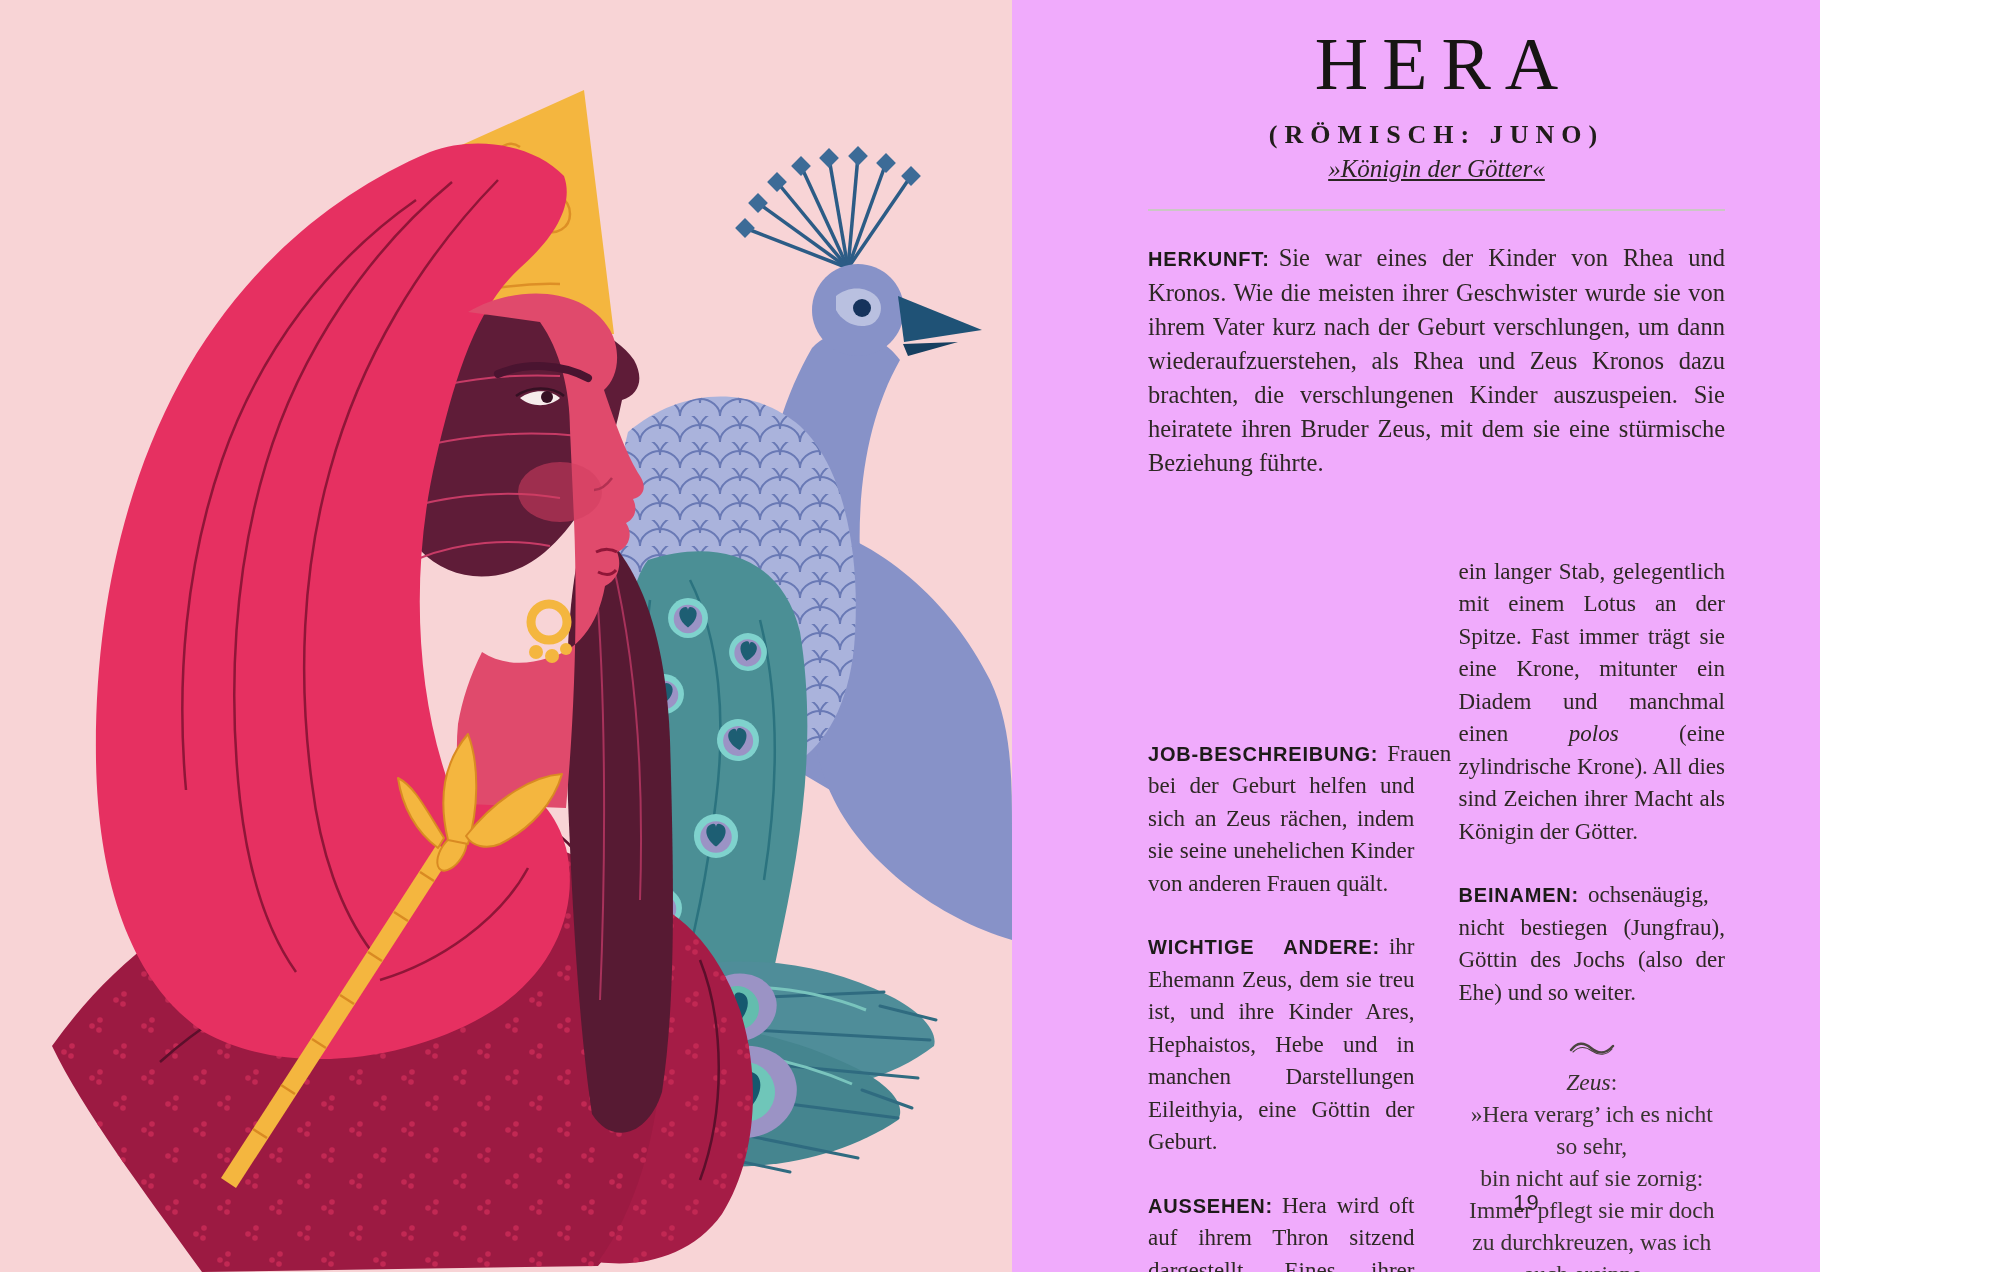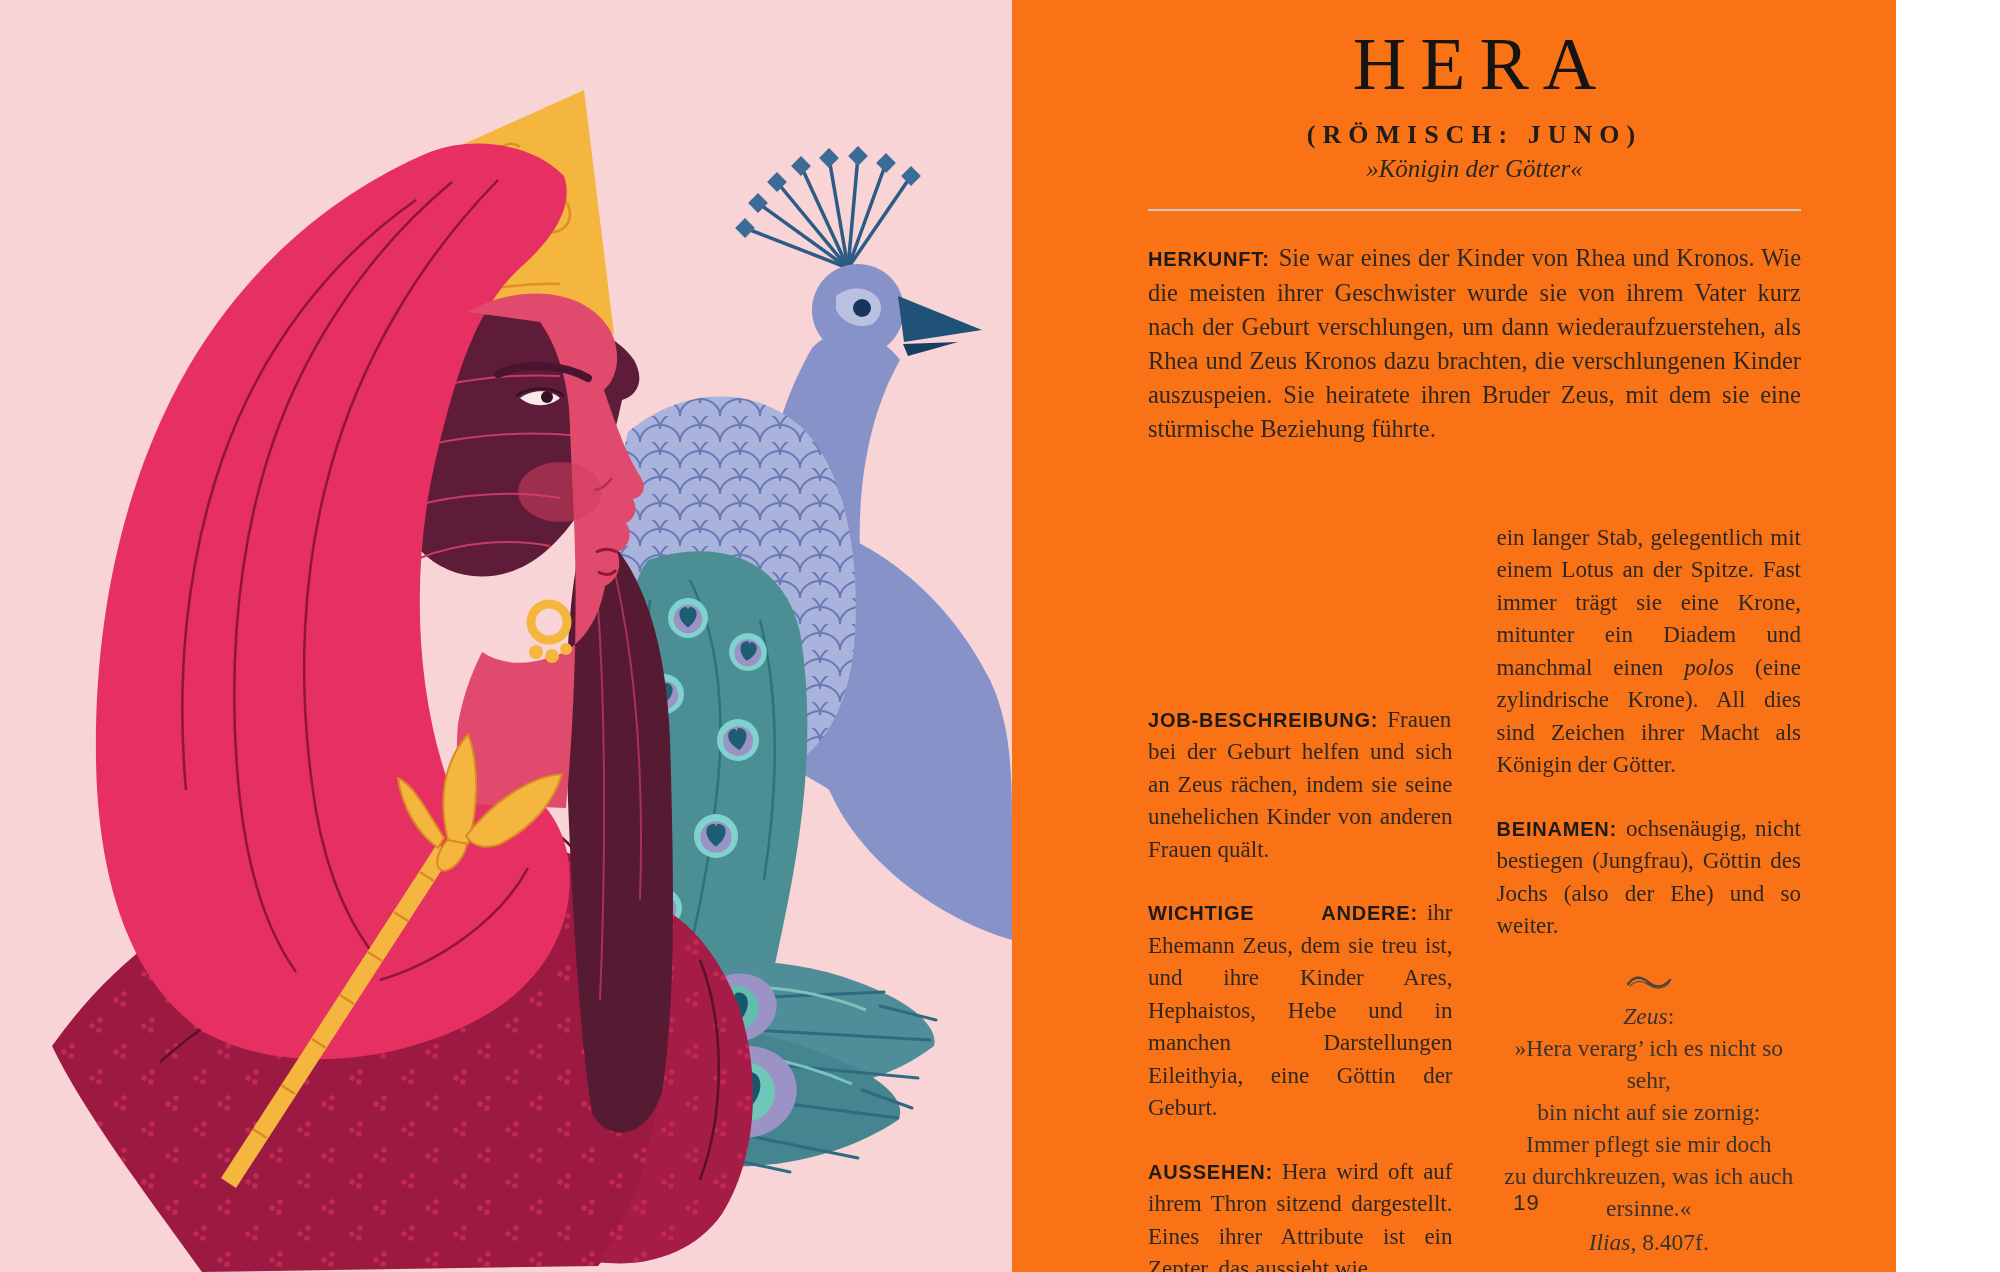--- a/index.html
+++ b/index.html
@@ -6,32 +6,32 @@
   html,body { background:#ffffff; }
   .spread {
     position:relative; width:2000px; height:1272px; overflow:hidden;
     background:#ffffff; font-family:"Liberation Serif", serif; color:#2d2824;
   }
   .page-left {
     position:absolute; left:0; top:0; width:1012px; height:1272px; background:#f8d4d6;
   }
   .page-left svg { display:block; width:1012px; height:1272px; }
   .page-right {
-    position:absolute; left:1012px; top:0; width:884px; height:1272px;
-    background:#f97316; padding:26px 95px 0 136px;
+    position:absolute; left:1012px; top:0; width:808px; height:1272px;
+    background:#f0abfc; padding:26px 95px 0 136px;
   }
   .masthead { text-align:center; }
   .title {
     font-family:"Liberation Serif", serif; font-weight:400; font-size:74px;
     letter-spacing:14px; text-indent:14px; color:#171513; line-height:1.05;
   }
   .subtitle-roman {
     margin-top:16px; font-weight:700; font-size:26px; letter-spacing:7px; color:#201d1a;
   }
-  .subtitle-epithet { margin-top:5px; font-style:italic; font-size:25px; color:#2a2622; }
+  .subtitle-epithet { margin-top:5px; font-style:italic; font-size:25px; color:#2a2622;text-decoration:underline; }
   .subtitle-archetype {
     margin-top:9px; font-family:"Liberation Sans", sans-serif; font-weight:700;
     font-size:20.5px; color:#1d1b19; letter-spacing:0.4px;
   }
   .rule { border:0; border-top:2px solid #cbc7c4; margin-top:26px; }
   .intro { margin-top:30px; font-size:24.5px; line-height:34px; text-align:justify; }
   .label {
     font-family:"Liberation Sans", sans-serif; font-weight:700; font-size:20px;
     letter-spacing:0.8px; white-space:nowrap; margin-right:9px; color:#1d1b19;
   }

